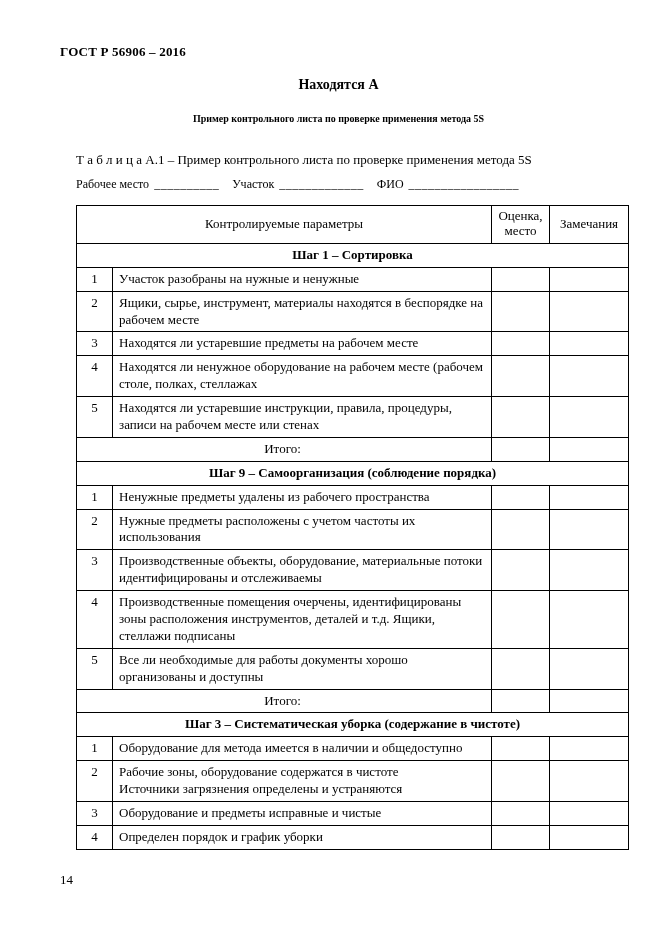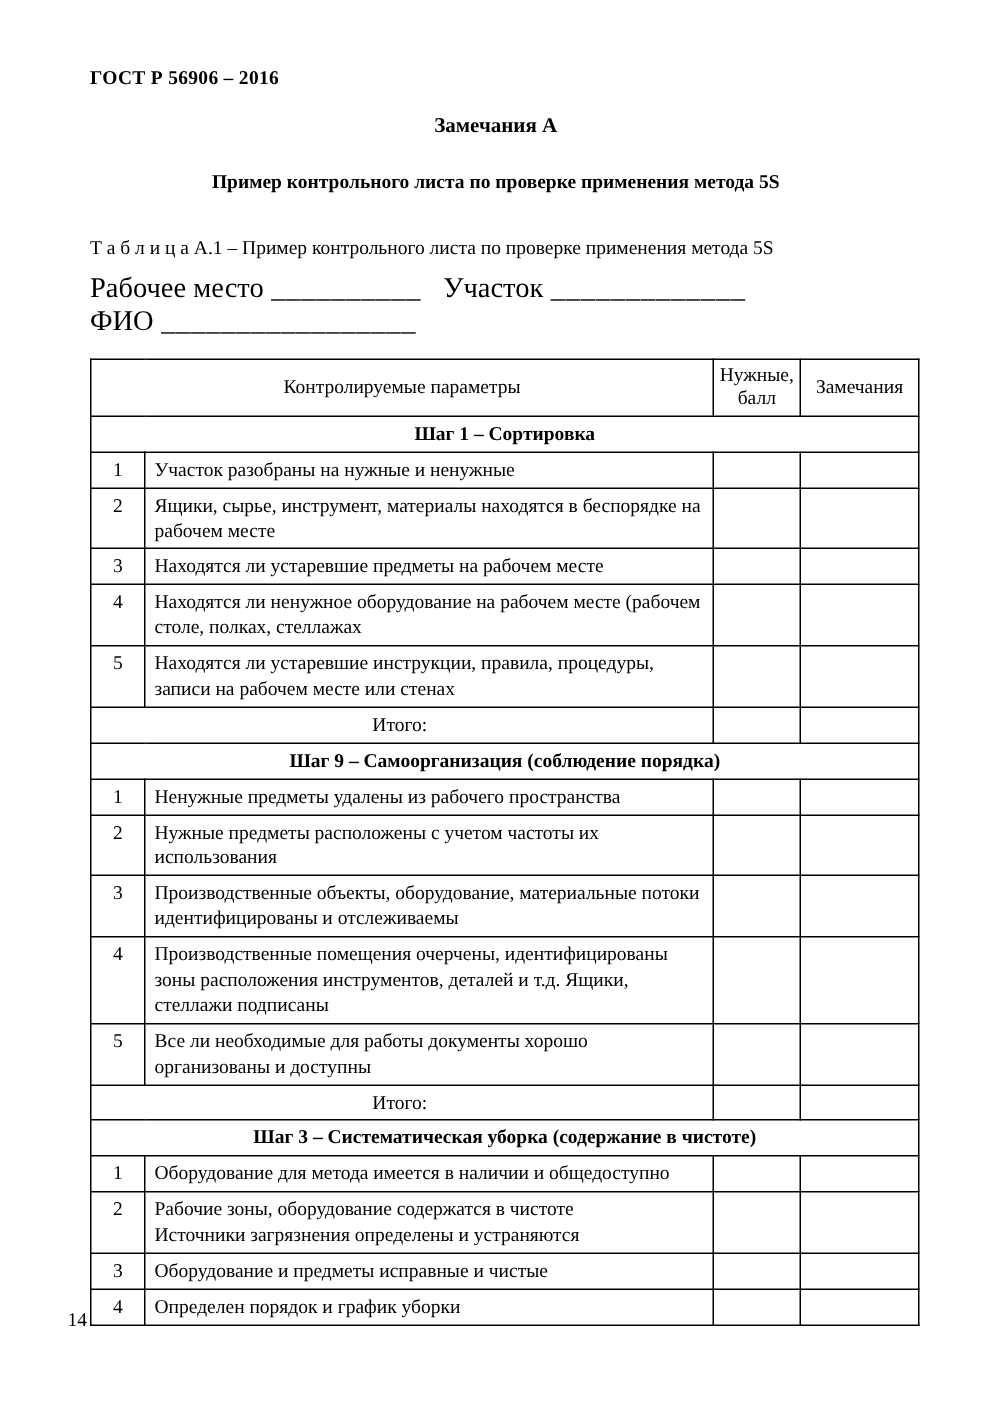--- a/index.html
+++ b/index.html
@@ -3,35 +3,35 @@
 <meta charset="utf-8">
 <style>
   * { box-sizing: border-box; }
   html, body { margin: 0; padding: 0; }
   body {
     width: 661px; height: 936px;
     background: #ffffff;
     color: #000000;
     font-family: "Liberation Serif", "DejaVu Serif", serif;
   }
-  .page { position: relative; width: 661px; height: 936px; overflow: hidden; background:#fff; }
+  .page { position: relative; width: 661px; height: 936px; overflow: hidden; background:#fff;padding-left:16px; }
 
   .doc-header {
     position: absolute; top: 44px; left: 60px;
     font-size: 13px; font-weight: bold; letter-spacing: 0.2px;
   }
 
   .main { padding-top: 76px; }
 
   .centered { text-align: center; }
   .appendix { font-size: 14px; font-weight: bold; line-height: 1.35; }
-  .doc-title { margin-top: 18px; font-size: 13px; font-weight: bold; }
+  .doc-title { margin-top: 18px; font-size: 10px; font-weight: bold; }
 
   .table-caption { margin: 28px 49px 0 60px; font-size: 13px; }
-  .fields-line { margin: 9px 49px 0 60px; font-size: 19px; }
+  .fields-line { margin: 9px 49px 0 60px; font-size: 12px; }
   .fields-line .label { margin-right: 5px; }
   .fields-line .blank { margin-right: 10px; letter-spacing: 0.5px; }
 
   table.checklist {
     margin: 13px 49px 0 60px;
     width: 552px;
     border-collapse: collapse;
     table-layout: fixed;
     font-size: 13px;
     line-height: 1.3;
@@ -49,35 +49,35 @@
     padding: 2px 3px;
     line-height: 1.15;
     margin-left: 13px;
   }
   .section-title { text-align: center; font-weight: bold; }
   td.num { text-align: center; padding-left: 1px; padding-right: 1px; }
   td.param { white-space: pre-line; }
   td.total { text-align: center; padding-right: 9px; }
 
   .page-number {
-    position: absolute; left: 45px; top: 872px;
+    position: absolute; left: 60px; top: 872px;
     font-size: 13px;
   }
 </style>
 </head>
 <body>
 
 <div class="page">
 
   <div class="doc-header">ГОСТ Р 56906 – 2016</div>
 
   <div class="main">
 
     <div class="centered appendix">
-      <div>Замечания А</div>
+      <div>Находятся А</div>
     </div>
 
     <div class="centered doc-title">Пример контрольного листа по проверке применения метода 5S</div>
 
     <div class="table-caption">Т а б л и ц а   А.1 – Пример контрольного листа по проверке применения метода 5S</div>
 
     <div class="fields-line">
       <span class="label">Рабочее место</span><span class="blank">__________</span>
       <span class="label">Участок</span><span class="blank">_____________</span>
       <span class="label">ФИО</span><span class="blank">_________________</span>
@@ -86,21 +86,21 @@
     <table class="checklist">
       <colgroup>
         <col style="width:36px">
         <col style="width:379px">
         <col style="width:58px">
         <col style="width:79px">
       </colgroup>
       <thead>
         <tr>
           <th colspan="2">Контролируемые параметры</th>
-          <th>Нужные, балл</th>
+          <th>Оценка, место</th>
           <th>Замечания</th>
         </tr>
       </thead>
       <tbody id="checklist-body">
           <tr>
             <td class="section-title" colspan="4">Шаг 1 – Сортировка</td>
           </tr>
           <tr>
             <td class="num">1</td>
             <td class="param">Участок разобраны на нужные и ненужные</td>

